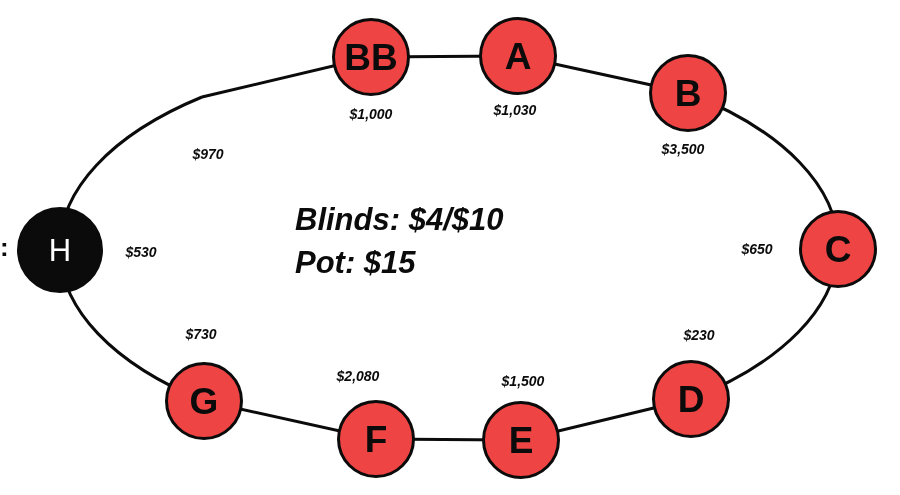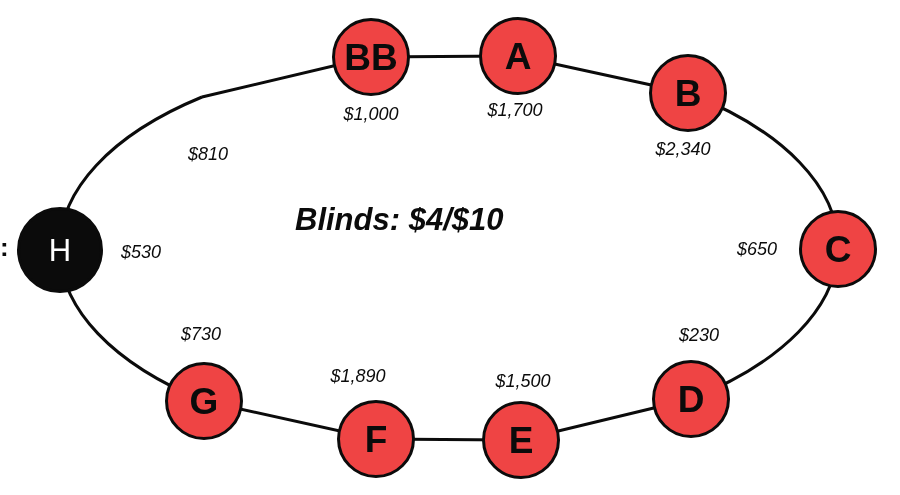--- a/index.html
+++ b/index.html
@@ -25,21 +25,21 @@
   .seat-a{left:518px;top:56px}
   .seat-b{left:688px;top:93px}
   .seat-c{left:838px;top:249px}
   .seat-d{left:691px;top:399px}
   .seat-e{left:521px;top:440px}
   .seat-f{left:376px;top:439px}
   .seat-g{left:204px;top:401px}
   .seat-h{left:60px;top:250px}
   .stack{
     position:absolute;transform:translate(-50%,-50%);
-    font-style:italic;font-weight:400;font-size:18px;white-space:nowrap;
+    font-style:italic;font-weight:700;font-size:14px;white-space:nowrap;
   }
   .stack-sb{left:208px;top:154px}
   .stack-bb{left:371px;top:114px}
   .stack-a{left:515px;top:110px}
   .stack-b{left:683px;top:149px}
   .stack-c{left:757px;top:249px}
   .stack-d{left:699px;top:335px}
   .stack-e{left:523px;top:381px}
   .stack-f{left:358px;top:376px}
   .stack-g{left:201px;top:334px}
@@ -71,20 +71,21 @@
          L 521 440 L 376 439 L 204 401
          A 390 195 0 0 1 60 250
          A 390 195 0 0 1 202 97" fill="none" stroke="#0b0b0b" stroke-width="3"></path>
   </svg>
 
   <div class="artifact">:</div>
 
 
   <div class="center-info">
     <div>Blinds: $4/$10</div>
+    <div>Pot: $15</div>
   </div>
 
   <div class="seat seat-bb">
     <span>BB</span>
   </div>
   <div class="seat seat-a">
     <span>A</span>
   </div>
   <div class="seat seat-b">
     <span>B</span>
@@ -101,24 +102,24 @@
   <div class="seat seat-f">
     <span>F</span>
   </div>
   <div class="seat seat-g">
     <span>G</span>
   </div>
   <div class="seat seat--hero seat-h">
     <span>H</span>
   </div>
 
-  <div class="stack stack-sb">$810</div>
+  <div class="stack stack-sb">$970</div>
   <div class="stack stack-bb">$1,000</div>
-  <div class="stack stack-a">$1,700</div>
-  <div class="stack stack-b">$2,340</div>
+  <div class="stack stack-a">$1,030</div>
+  <div class="stack stack-b">$3,500</div>
   <div class="stack stack-c">$650</div>
   <div class="stack stack-d">$230</div>
   <div class="stack stack-e">$1,500</div>
-  <div class="stack stack-f">$1,890</div>
+  <div class="stack stack-f">$2,080</div>
   <div class="stack stack-g">$730</div>
   <div class="stack stack-h">$530</div>
 
 </div>
 
 </body></html>

